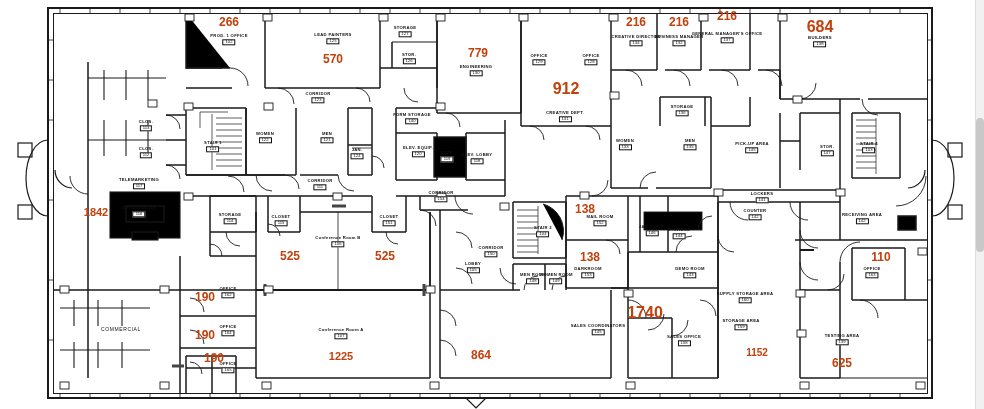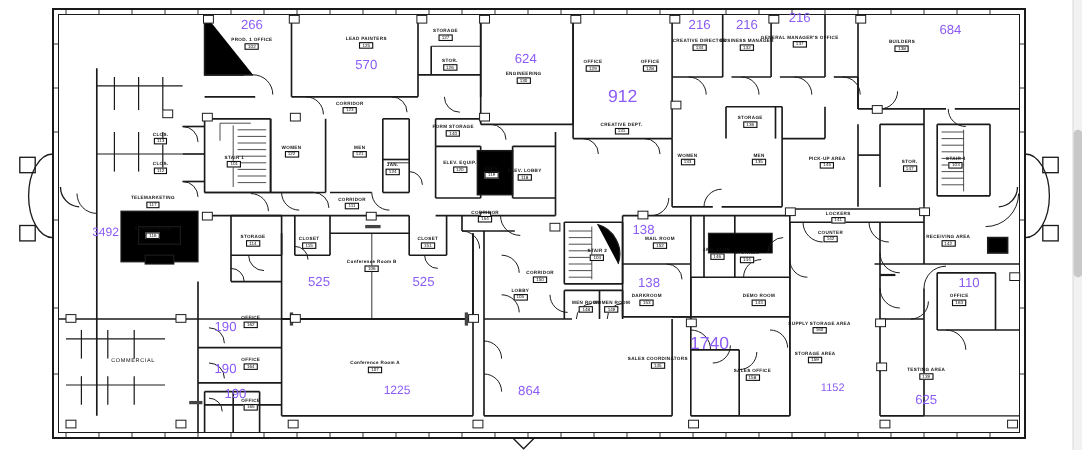--- a/index.html
+++ b/index.html
@@ -1,20 +1,20 @@
 <!DOCTYPE html>
 <html><head>
 <meta charset="utf-8">
 <style>
   html,body{margin:0;padding:0;background:#ffffff;}
   body{width:984px;height:409px;font-family:"Liberation Sans",sans-serif;overflow:hidden;}
   #stage{position:relative;width:984px;height:409px;background:#fff;}
   #plan{position:absolute;left:0;top:0;}
   .lbl{position:absolute;transform:translate(-50%,-50%);text-align:center;line-height:1.0;white-space:nowrap;pointer-events:none;}
-  .area{color:#8b5cf6;font-weight:normal;}
+  .area{color:#c2410c;font-weight:bold;}
   .rm{color:#111;}
   .rm .nm{display:block;font-weight:bold;letter-spacing:.3px;}
   .rm .no{display:inline-block;border:1px solid #111;padding:0px 2px;margin-top:1px;line-height:1.0;background:#fff;}
   .plain{color:#111;}
   .scrollbar{position:absolute;right:0;top:0;width:8px;height:409px;background:#f1f1f1;border-left:1px solid #ddd;}
   .scrollthumb{position:absolute;right:0;top:118px;width:8px;height:134px;background:#c8c8c8;border-radius:4px;}
 </style>
 </head>
 <body>
 
@@ -484,36 +484,36 @@
     </g>
 
     <g stroke="#1a1a1a" stroke-width="1.2" fill="none">
       <path d="M466,398 L476,408 L486,398"></path>
     </g>
   </svg>
 
   <div id="labels">
       <div class="lbl area" style="left: 229px; top: 22px; font-size: 12px;">266</div>
       <div class="lbl area" style="left: 333px; top: 59px; font-size: 12px;">570</div>
-      <div class="lbl area" style="left: 478px; top: 53px; font-size: 12px;">624</div>
+      <div class="lbl area" style="left: 478px; top: 53px; font-size: 12px;">779</div>
       <div class="lbl area" style="left: 566px; top: 89px; font-size: 16px;">912</div>
       <div class="lbl area" style="left: 636px; top: 22px; font-size: 12px;">216</div>
       <div class="lbl area" style="left: 679px; top: 22px; font-size: 12px;">216</div>
       <div class="lbl area" style="left: 727px; top: 16px; font-size: 12px;">216</div>
-      <div class="lbl area" style="left: 820px; top: 27px; font-size: 12px; margin-left: 44px;">684</div>
-      <div class="lbl area" style="left: 96px; top: 212px; font-size: 11px;">3492</div>
+      <div class="lbl area" style="left: 820px; top: 27px; font-size: 16px;">684</div>
+      <div class="lbl area" style="left: 96px; top: 212px; font-size: 11px;">1842</div>
       <div class="lbl area" style="left: 290px; top: 256px; font-size: 12px;">525</div>
       <div class="lbl area" style="left: 385px; top: 256px; font-size: 12px;">525</div>
       <div class="lbl area" style="left: 585px; top: 209px; font-size: 12px;">138</div>
       <div class="lbl area" style="left: 590px; top: 257px; font-size: 12px;">138</div>
       <div class="lbl area" style="left: 881px; top: 257px; font-size: 12px;">110</div>
       <div class="lbl area" style="left: 205px; top: 297px; font-size: 12px;">190</div>
       <div class="lbl area" style="left: 205px; top: 335px; font-size: 12px;">190</div>
       <div class="lbl area" style="left: 214px; top: 358px; font-size: 12px;">190</div>
-      <div class="lbl area" style="left: 341px; top: 356px; font-size: 11px; margin-left: 20px;">1225</div>
+      <div class="lbl area" style="left: 341px; top: 356px; font-size: 11px;">1225</div>
       <div class="lbl area" style="left: 481px; top: 355px; font-size: 12px;">864</div>
       <div class="lbl area" style="left: 645px; top: 313px; font-size: 16px;">1740</div>
       <div class="lbl area" style="left: 757px; top: 353px; font-size: 10px;">1152</div>
       <div class="lbl area" style="left: 842px; top: 363px; font-size: 12px;">625</div>
       <div class="lbl rm" style="left: 229px; top: 40px; font-size: 4.2px;"><span class="nm">PROD. 1 OFFICE</span><span class="no">102</span></div>
       <div class="lbl rm" style="left: 333px; top: 39px; font-size: 4.2px;"><span class="nm">LEAD PAINTERS</span><span class="no">125</span></div>
       <div class="lbl rm" style="left: 405px; top: 32px; font-size: 4.2px;"><span class="nm">STORAGE</span><span class="no">127</span></div>
       <div class="lbl rm" style="left: 409px; top: 59px; font-size: 4.2px;"><span class="nm">STOR.</span><span class="no">126</span></div>
       <div class="lbl rm" style="left: 476px; top: 71px; font-size: 4.2px;"><span class="nm">ENGINEERING</span><span class="no">130</span></div>
       <div class="lbl rm" style="left: 539px; top: 60px; font-size: 4.2px;"><span class="nm">OFFICE</span><span class="no">129</span></div>

